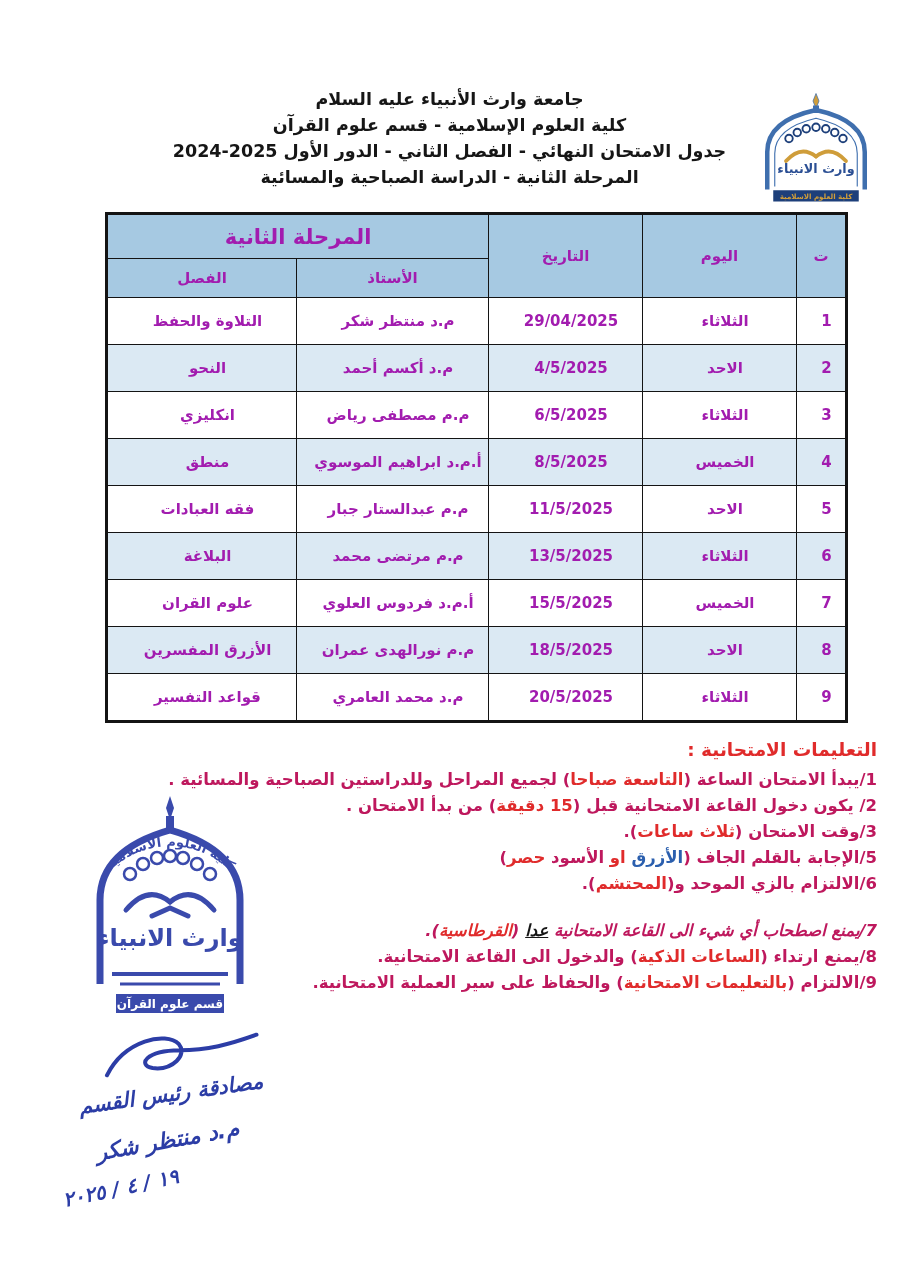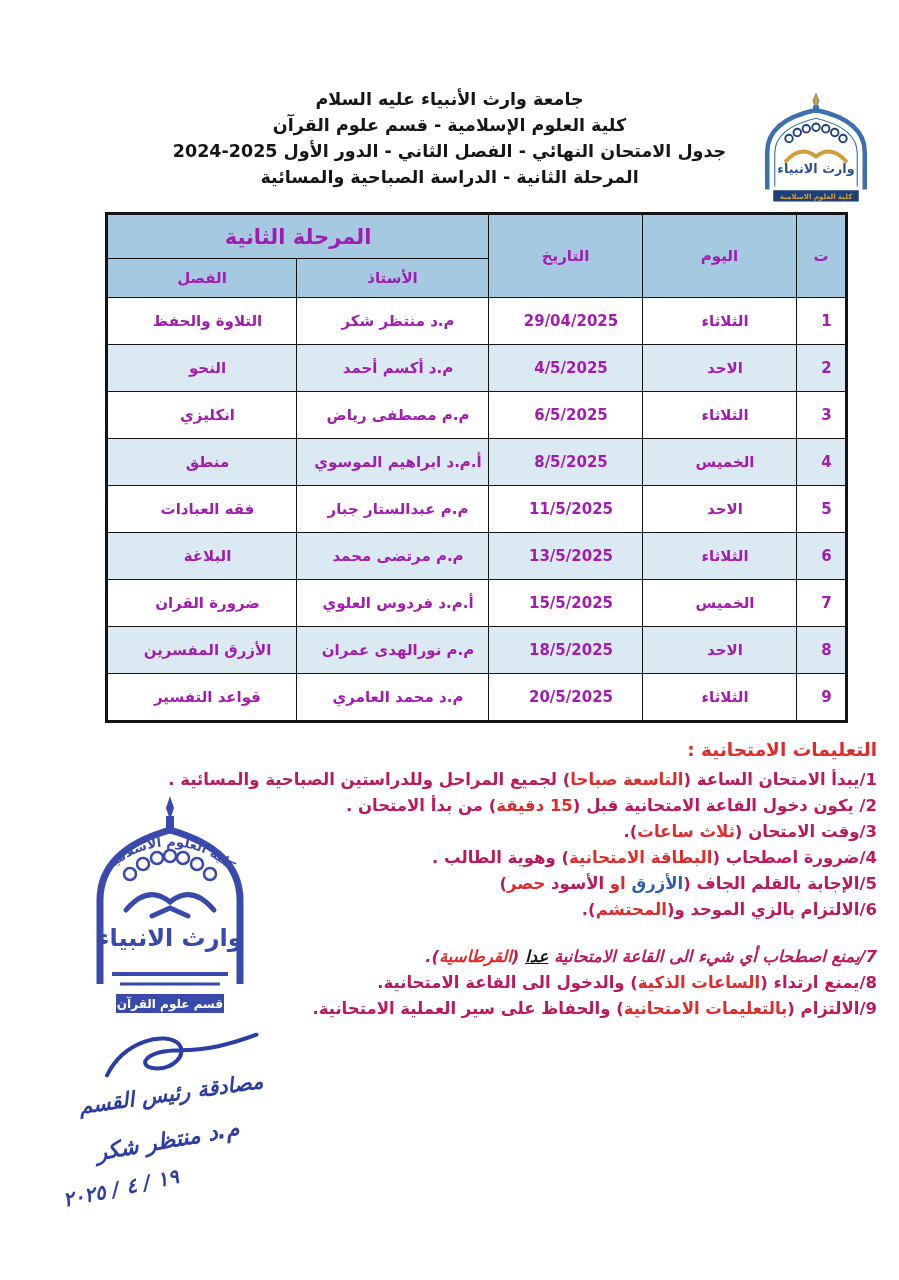--- a/index.html
+++ b/index.html
@@ -142,21 +142,21 @@
           <td class="cell-day">الثلاثاء</td>
           <td class="cell-date">13/5/2025</td>
           <td class="cell-professor">م.م مرتضى محمد</td>
           <td class="cell-subject">البلاغة</td>
         </tr>
         <tr>
           <td class="cell-index">7</td>
           <td class="cell-day">الخميس</td>
           <td class="cell-date">15/5/2025</td>
           <td class="cell-professor">أ.م.د فردوس العلوي</td>
-          <td class="cell-subject">ضرورة القران</td>
+          <td class="cell-subject">علوم القران</td>
         </tr>
         <tr class="alt">
           <td class="cell-index">8</td>
           <td class="cell-day">الاحد</td>
           <td class="cell-date">18/5/2025</td>
           <td class="cell-professor">م.م نورالهدى عمران</td>
           <td class="cell-subject">الأزرق المفسرين</td>
         </tr>
         <tr>
           <td class="cell-index">9</td>
@@ -167,21 +167,20 @@
         </tr>
       </tbody>
   </table>
 
   <div class="instructions">
     <div class="ins-title">التعليمات الامتحانية :</div>
     <div id="ins-lines">
         <div class="ins-line"><span class="seg-k">1/يبدأ الامتحان الساعة (</span><span class="seg-r">التاسعة صباحا</span><span class="seg-k">) لجميع المراحل وللدراستين الصباحية والمسائية .</span></div>
         <div class="ins-line"><span class="seg-k">2/ يكون دخول القاعة الامتحانية قبل (</span><span class="seg-r">15 دقيقة</span><span class="seg-k">) من بدأ الامتحان .</span></div>
         <div class="ins-line"><span class="seg-k">3/وقت الامتحان (</span><span class="seg-r">ثلاث ساعات</span><span class="seg-k">).</span></div>
-        <div class="ins-line"><span class="seg-k">4/ضرورة اصطحاب (</span><span class="seg-r">البطاقة الامتحانية</span><span class="seg-k">) وهوية الطالب .</span></div>
         <div class="ins-line"><span class="seg-k">5/الإجابة بالقلم الجاف (</span><span class="seg-b">الأزرق</span><span class="seg-k"> </span><span class="seg-r">او</span><span class="seg-k"> الأسود </span><span class="seg-r">حصر</span><span class="seg-k">)</span></div>
         <div class="ins-line mt1"><span class="seg-k">6/الالتزام بالزي الموحد و(</span><span class="seg-r">المحتشم</span><span class="seg-k">).</span></div>
         <div class="ins-line mt2"><span class="seg-k">7/يمنع اصطحاب أي شيء الى القاعة الامتحانية </span><span class="seg-u">عدا</span><span class="seg-k"> (</span><span class="seg-r">القرطاسية</span><span class="seg-k">).</span></div>
         <div class="ins-line"><span class="seg-k">8/يمنع ارتداء (</span><span class="seg-r">الساعات الذكية</span><span class="seg-k">) والدخول الى القاعة الامتحانية.</span></div>
         <div class="ins-line"><span class="seg-k">9/الالتزام (</span><span class="seg-r">بالتعليمات الامتحانية</span><span class="seg-k">) والحفاظ على سير العملية الامتحانية.</span></div>
       </div>
   </div>
 
   <svg class="stamp" viewBox="0 0 212 272">
     <g stroke="#2c3da6" fill="none">

